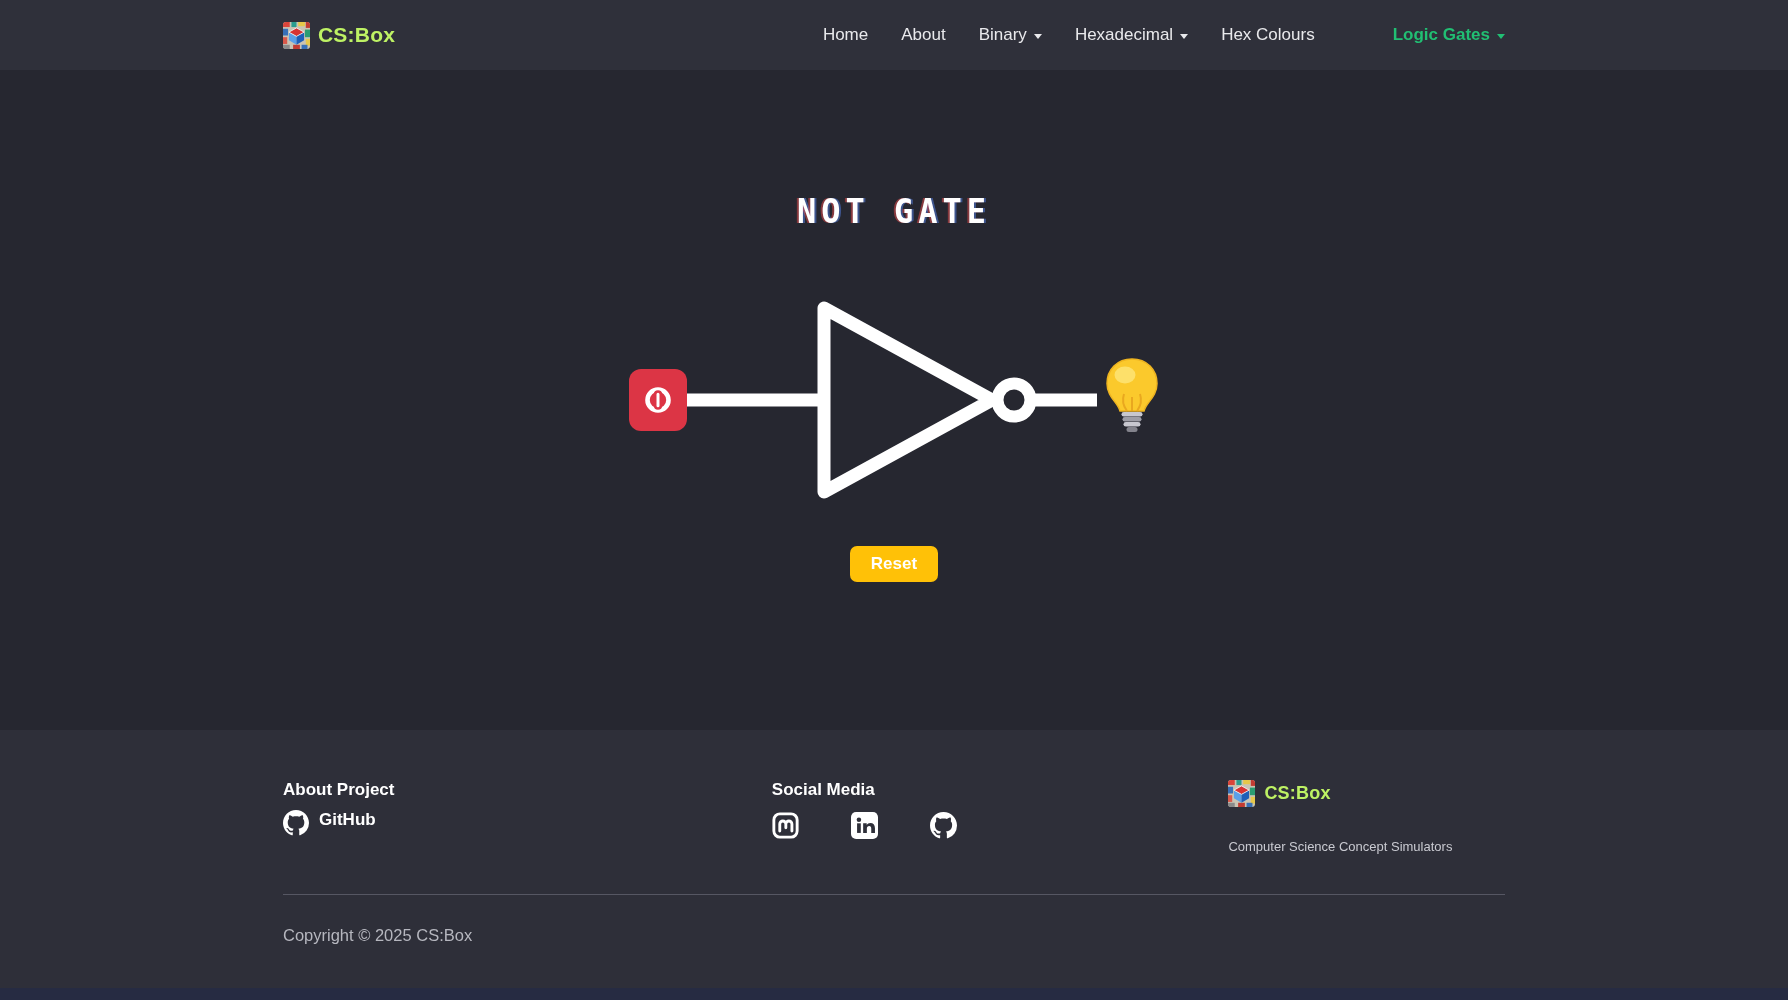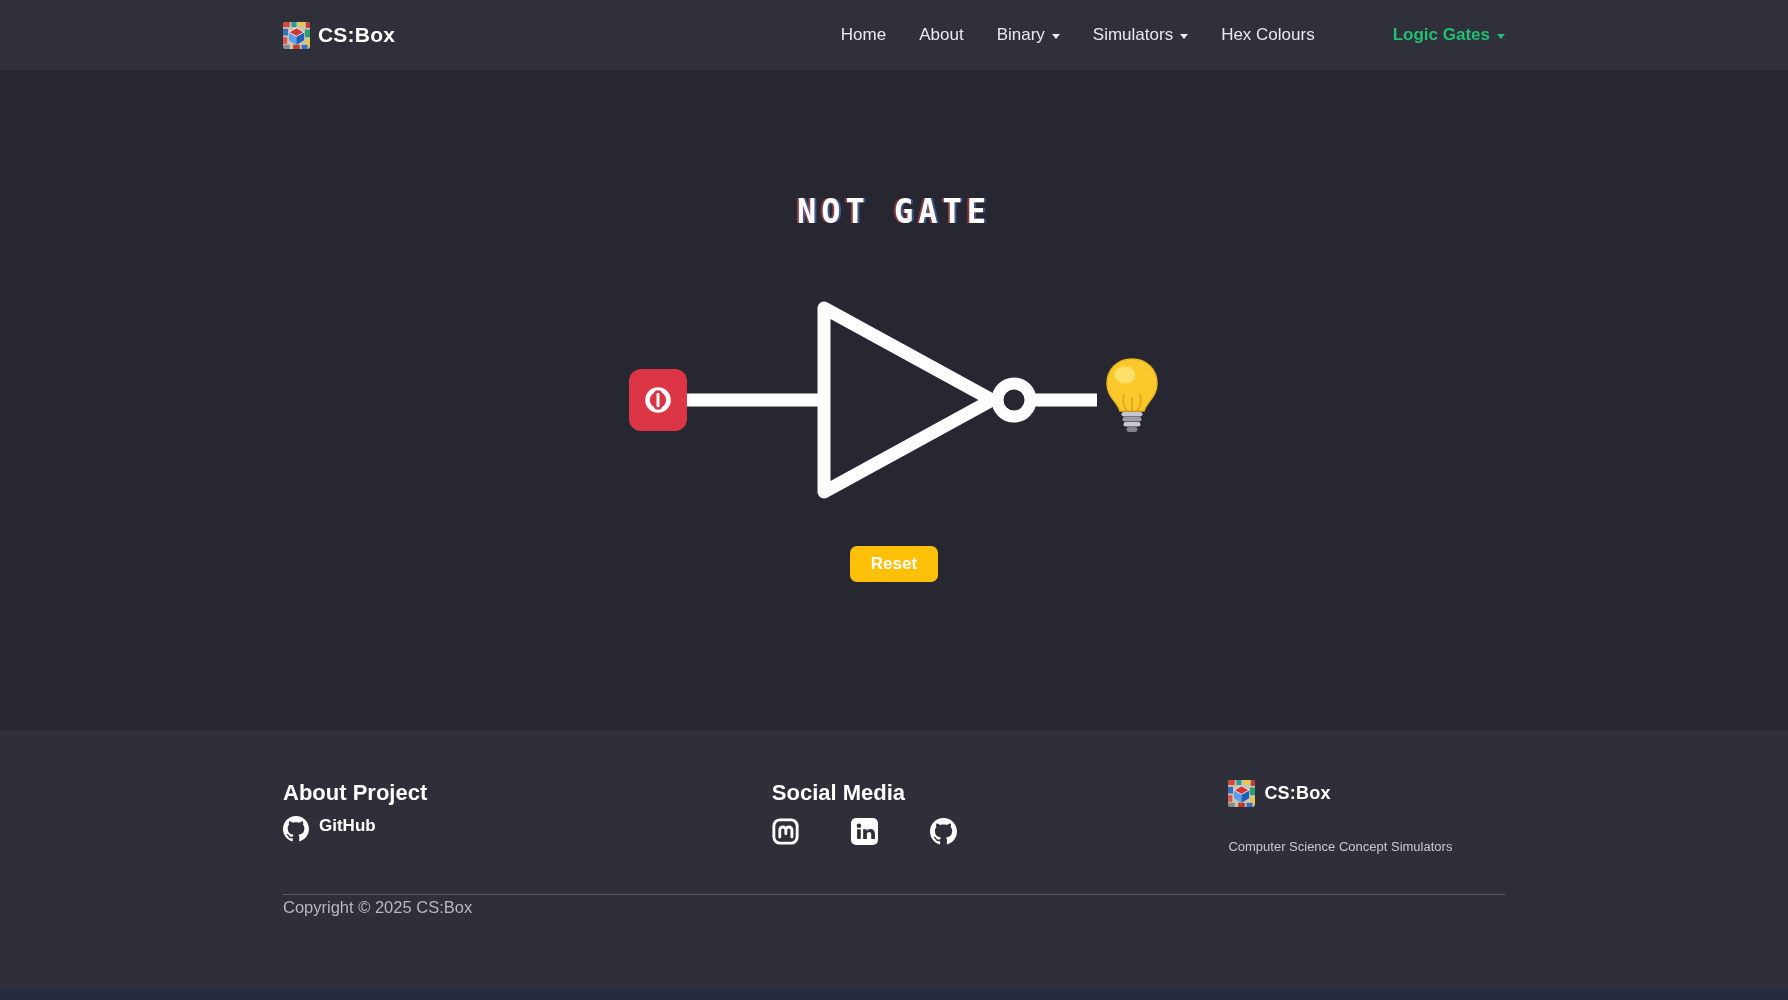--- a/index.html
+++ b/index.html
@@ -17,21 +17,21 @@
   
   .navbar{
     height:70px; background:var(--navbar-bg); flex:0 0 auto;
     display:flex; align-items:center;
   }
   .nav-container{
     width:1222px; margin:0 auto; display:flex; align-items:center; justify-content:space-between;
   }
   .brand{display:flex; align-items:center; gap:8px; cursor:pointer;}
   .brand-logo{width:27px; height:27px; border-radius:3px; display:block;}
-  .brand-text{color:#ffffff; font-weight:bold; font-size:21px; letter-spacing:.2px;}
+  .brand-text{color:#bef264; font-weight:bold; font-size:21px; letter-spacing:.2px;}
   .nav-menu{display:flex; align-items:center; gap:33px; list-style:none;}
   .nav-link{color:var(--nav-link); font-size:17px; cursor:pointer; display:flex; align-items:center;}
   .nav-link.active{color:var(--accent-green); font-weight:bold;padding-left:45px;}
   .caret{
     display:inline-block; margin-left:7px; margin-top:2px;
     border-top:5px solid currentColor; border-left:4.5px solid transparent; border-right:4.5px solid transparent;
   }
   
   .main{
     flex:0 0 auto; height:660px; background:var(--main-bg);
@@ -64,30 +64,30 @@
   }
   
   .footer{
     flex:1 1 auto; background:var(--footer-bg); color:#fff;
   }
   .footer-container{width:1222px; margin:0 auto; padding-top:50px;}
   .footer-cols{display:flex;}
   .fcol-about{flex:0 0 40%;}
   .fcol-social{flex:0 0 30%; display:flex; flex-direction:column; }
   .fcol-brand{flex:1 1 auto; padding-left:90px;}
-  .fheading{font-weight:bold; font-size:22px; color:#fff;}
+  .fheading{font-weight:bold; font-size:17px; color:#fff;}
   .github-link{display:flex; gap:10px; margin-top:10px; cursor:pointer;}
   .github-link span{font-weight:bold; font-size:17px; color:#fff;}
   .social-icons{display:flex; gap:52px; margin-top:12px; align-items:center;}
   .social-icons .icon{cursor:pointer; display:block;}
   .footer-brand-row{display:flex; align-items:center; gap:9px;}
   .footer-brand-row .brand-text{font-size:18px;}
   .tagline{margin-top:32px; color:var(--muted2); font-size:13px;}
   .footer-hr{border:none; border-top:1px solid #565763; margin-top:40px;}
-  .copyright{color:var(--muted); font-size:16.5px; line-height:24px;}
+  .copyright{margin-top:28px; color:var(--muted); font-size:16.5px; line-height:24px;}
   .bottom-bar{flex:0 0 auto; height:12px; background:var(--bottom-bar);}
 </style>
 </head>
 <body>
 
 <nav class="navbar">
   <div class="nav-container">
     <div class="brand">
       <svg class="brand-logo" viewBox="0 0 32 32">
         <rect width="32" height="32" fill="#c9c4b4"></rect>
@@ -114,21 +114,21 @@
           <span>Home</span>
         </li>
       <li class="nav-link">
           <span>About</span>
         </li>
       <li class="nav-link">
           <span>Binary</span>
           <i class="caret"></i>
         </li>
       <li class="nav-link">
-          <span>Simulators</span>
+          <span>Hexadecimal</span>
           <i class="caret"></i>
         </li>
       <li class="nav-link">
           <span>Hex Colours</span>
         </li>
       <li class="nav-link active">
           <span>Logic Gates</span>
           <i class="caret"></i>
         </li>
     </ul>

